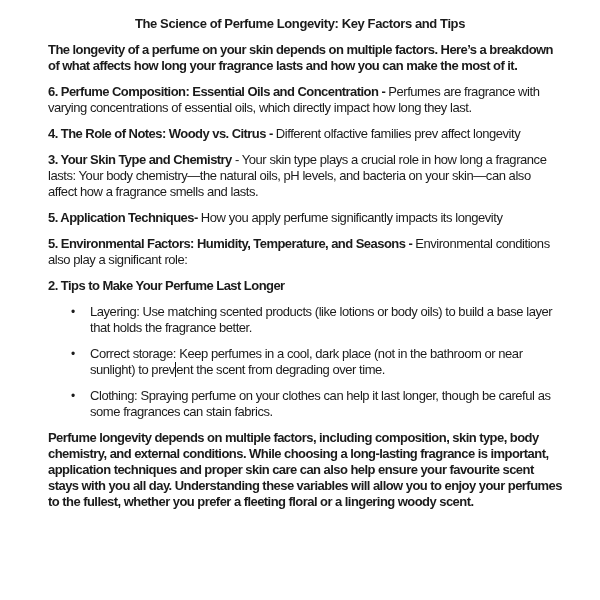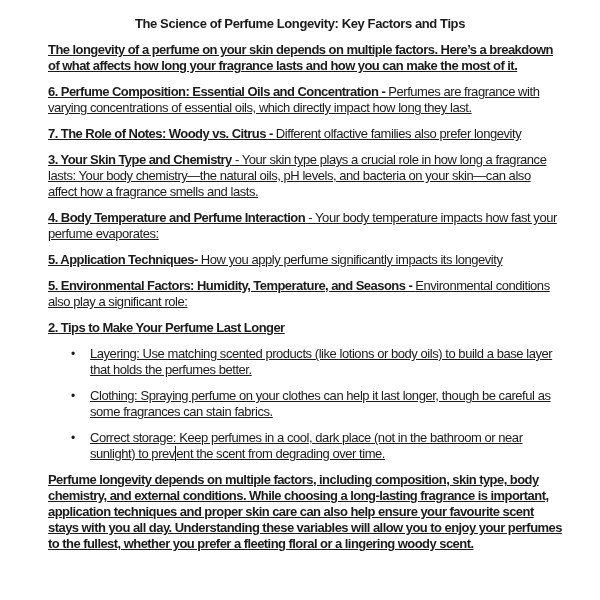--- a/index.html
+++ b/index.html
@@ -29,21 +29,20 @@
     line-height: 16px;
     letter-spacing: -0.4px;
     white-space: pre;
   }
   .block {
     white-space: pre;
     font-size: 13px;
     line-height: 16px;
     letter-spacing: -0.45px;
     margin: 0 0 10px 0;
-    text-decoration: underline;
   }
   .b {
     font-weight: 700;
     letter-spacing: -0.55px;
   }
   .bullet {
     position: relative;
     padding-left: 42px;
   }
   .bullet::before {
@@ -64,35 +63,33 @@
 </head>
 <body style="background: rgb(255, 255, 255); color: rgb(27, 27, 27);">
 
 <div class="doc">
   <div class="title">The Science of Perfume Longevity: Key Factors and Tips</div>
   <div>
       <div class="block"><span class="b">The longevity of a perfume on your skin depends on multiple factors. Here’s a breakdown
 of what affects how long your fragrance lasts and how you can make the most of it.</span></div>
       <div class="block"><span class="b">6. Perfume Composition: Essential Oils and Concentration - </span><span>Perfumes are fragrance with
 varying concentrations of essential oils, which directly impact how long they last.</span></div>
-      <div class="block"><span class="b">7. The Role of Notes: Woody vs. Citrus - </span><span>Different olfactive families also prefer longevity</span></div>
+      <div class="block"><span class="b">4. The Role of Notes: Woody vs. Citrus - </span><span>Different olfactive families prev affect longevity</span></div>
       <div class="block"><span class="b">3. Your Skin Type and Chemistry</span><span> - Your skin type plays a crucial role in how long a fragrance
 lasts: Your body chemistry—the natural oils, pH levels, and bacteria on your skin—can also
 affect how a fragrance smells and lasts.</span></div>
-      <div class="block"><span class="b">4. Body Temperature and Perfume Interaction</span><span> - Your body temperature impacts how fast your
-perfume evaporates:</span></div>
       <div class="block"><span class="b">5. Application Techniques-</span><span> How you apply perfume significantly impacts its longevity</span></div>
       <div class="block"><span class="b">5. Environmental Factors: Humidity, Temperature, and Seasons - </span><span>Environmental conditions
 also play a significant role:</span></div>
       <div class="block"><span class="b">2. Tips to Make Your Perfume Last Longer</span></div>
       <div class="block bullet"><span>Layering: Use matching scented products (like lotions or body oils) to build a base layer
-that holds the perfumes better.</span></div>
+that holds the fragrance better.</span></div>
+      <div class="block bullet"><span>Correct storage: Keep perfumes in a cool, dark place (not in the bathroom or near
+sunlight) to prev</span><span class="caret" style="background: rgb(18, 18, 18);"></span><span>ent the scent from degrading over time.</span></div>
       <div class="block bullet"><span>Clothing: Spraying perfume on your clothes can help it last longer, though be careful as
 some fragrances can stain fabrics.</span></div>
-      <div class="block bullet"><span>Correct storage: Keep perfumes in a cool, dark place (not in the bathroom or near
-sunlight) to prev</span><span class="caret" style="background: rgb(18, 18, 18);"></span><span>ent the scent from degrading over time.</span></div>
       <div class="block"><span class="b">Perfume longevity depends on multiple factors, including composition, skin type, body
 chemistry, and external conditions. While choosing a long-lasting fragrance is important,
 application techniques and proper skin care can also help ensure your favourite scent
 stays with you all day. Understanding these variables will allow you to enjoy your perfumes
 to the fullest, whether you prefer a fleeting floral or a lingering woody scent.</span></div>
     </div>
 </div>
 
 </body></html>

